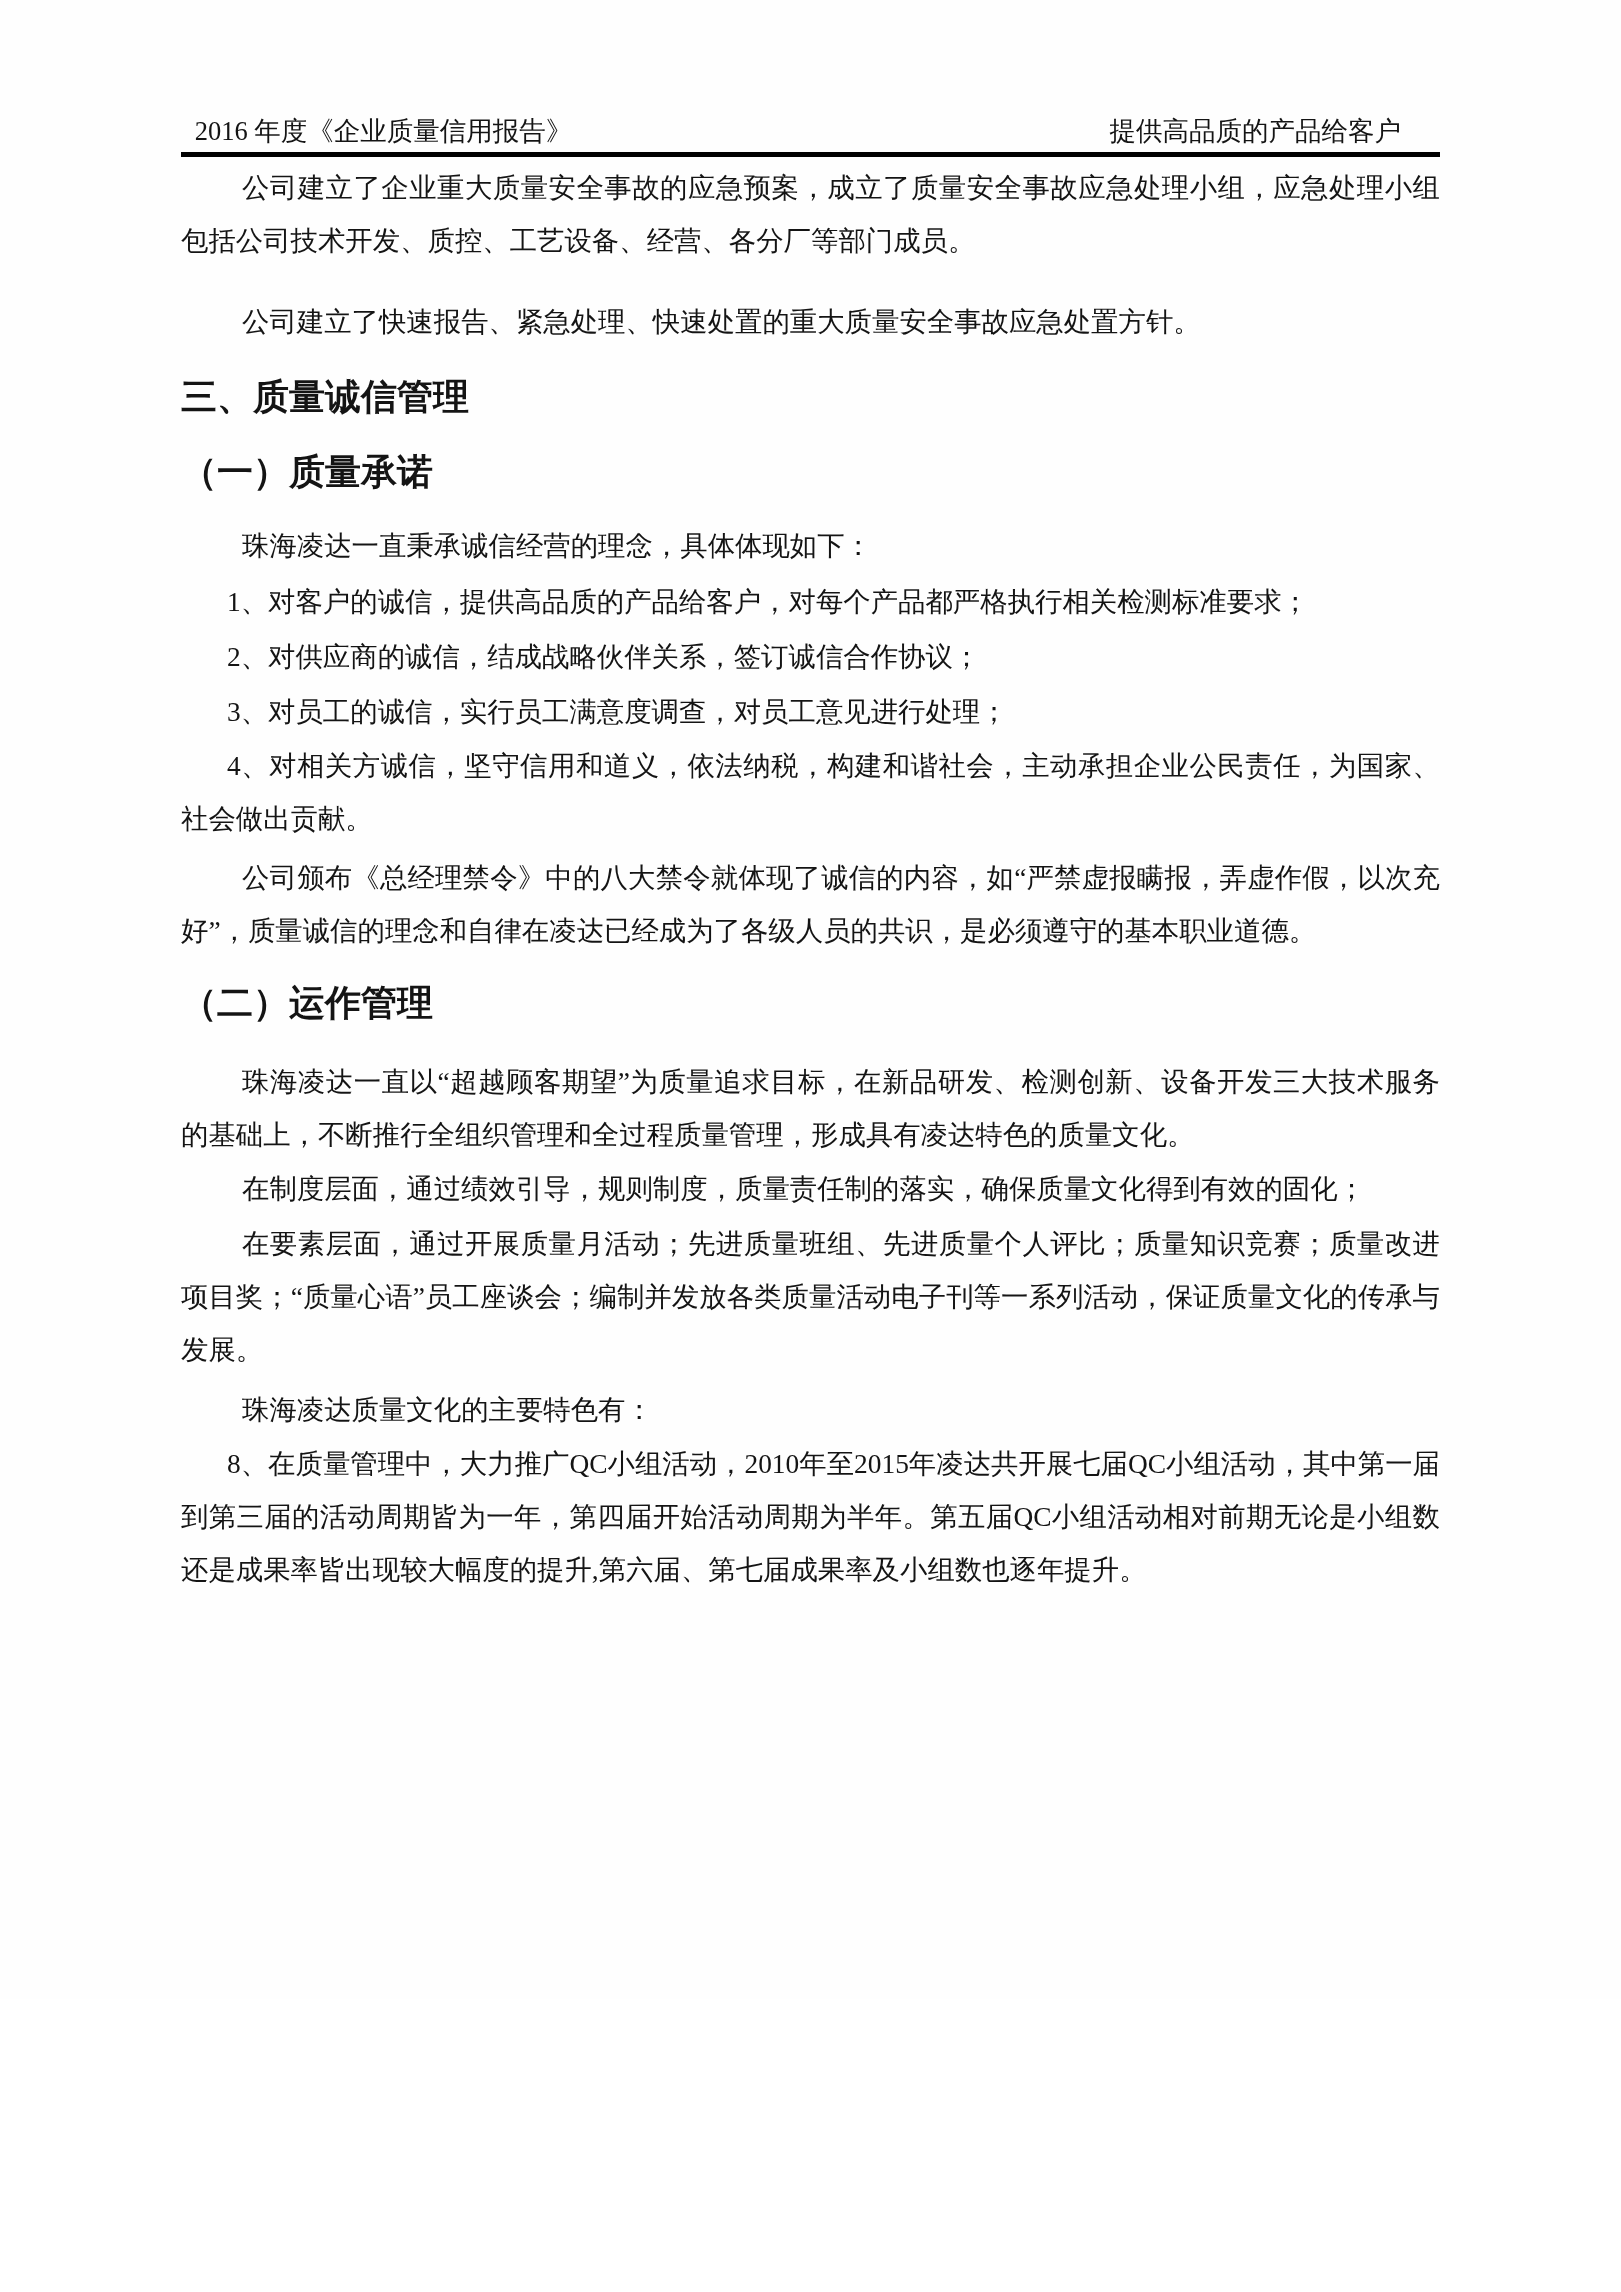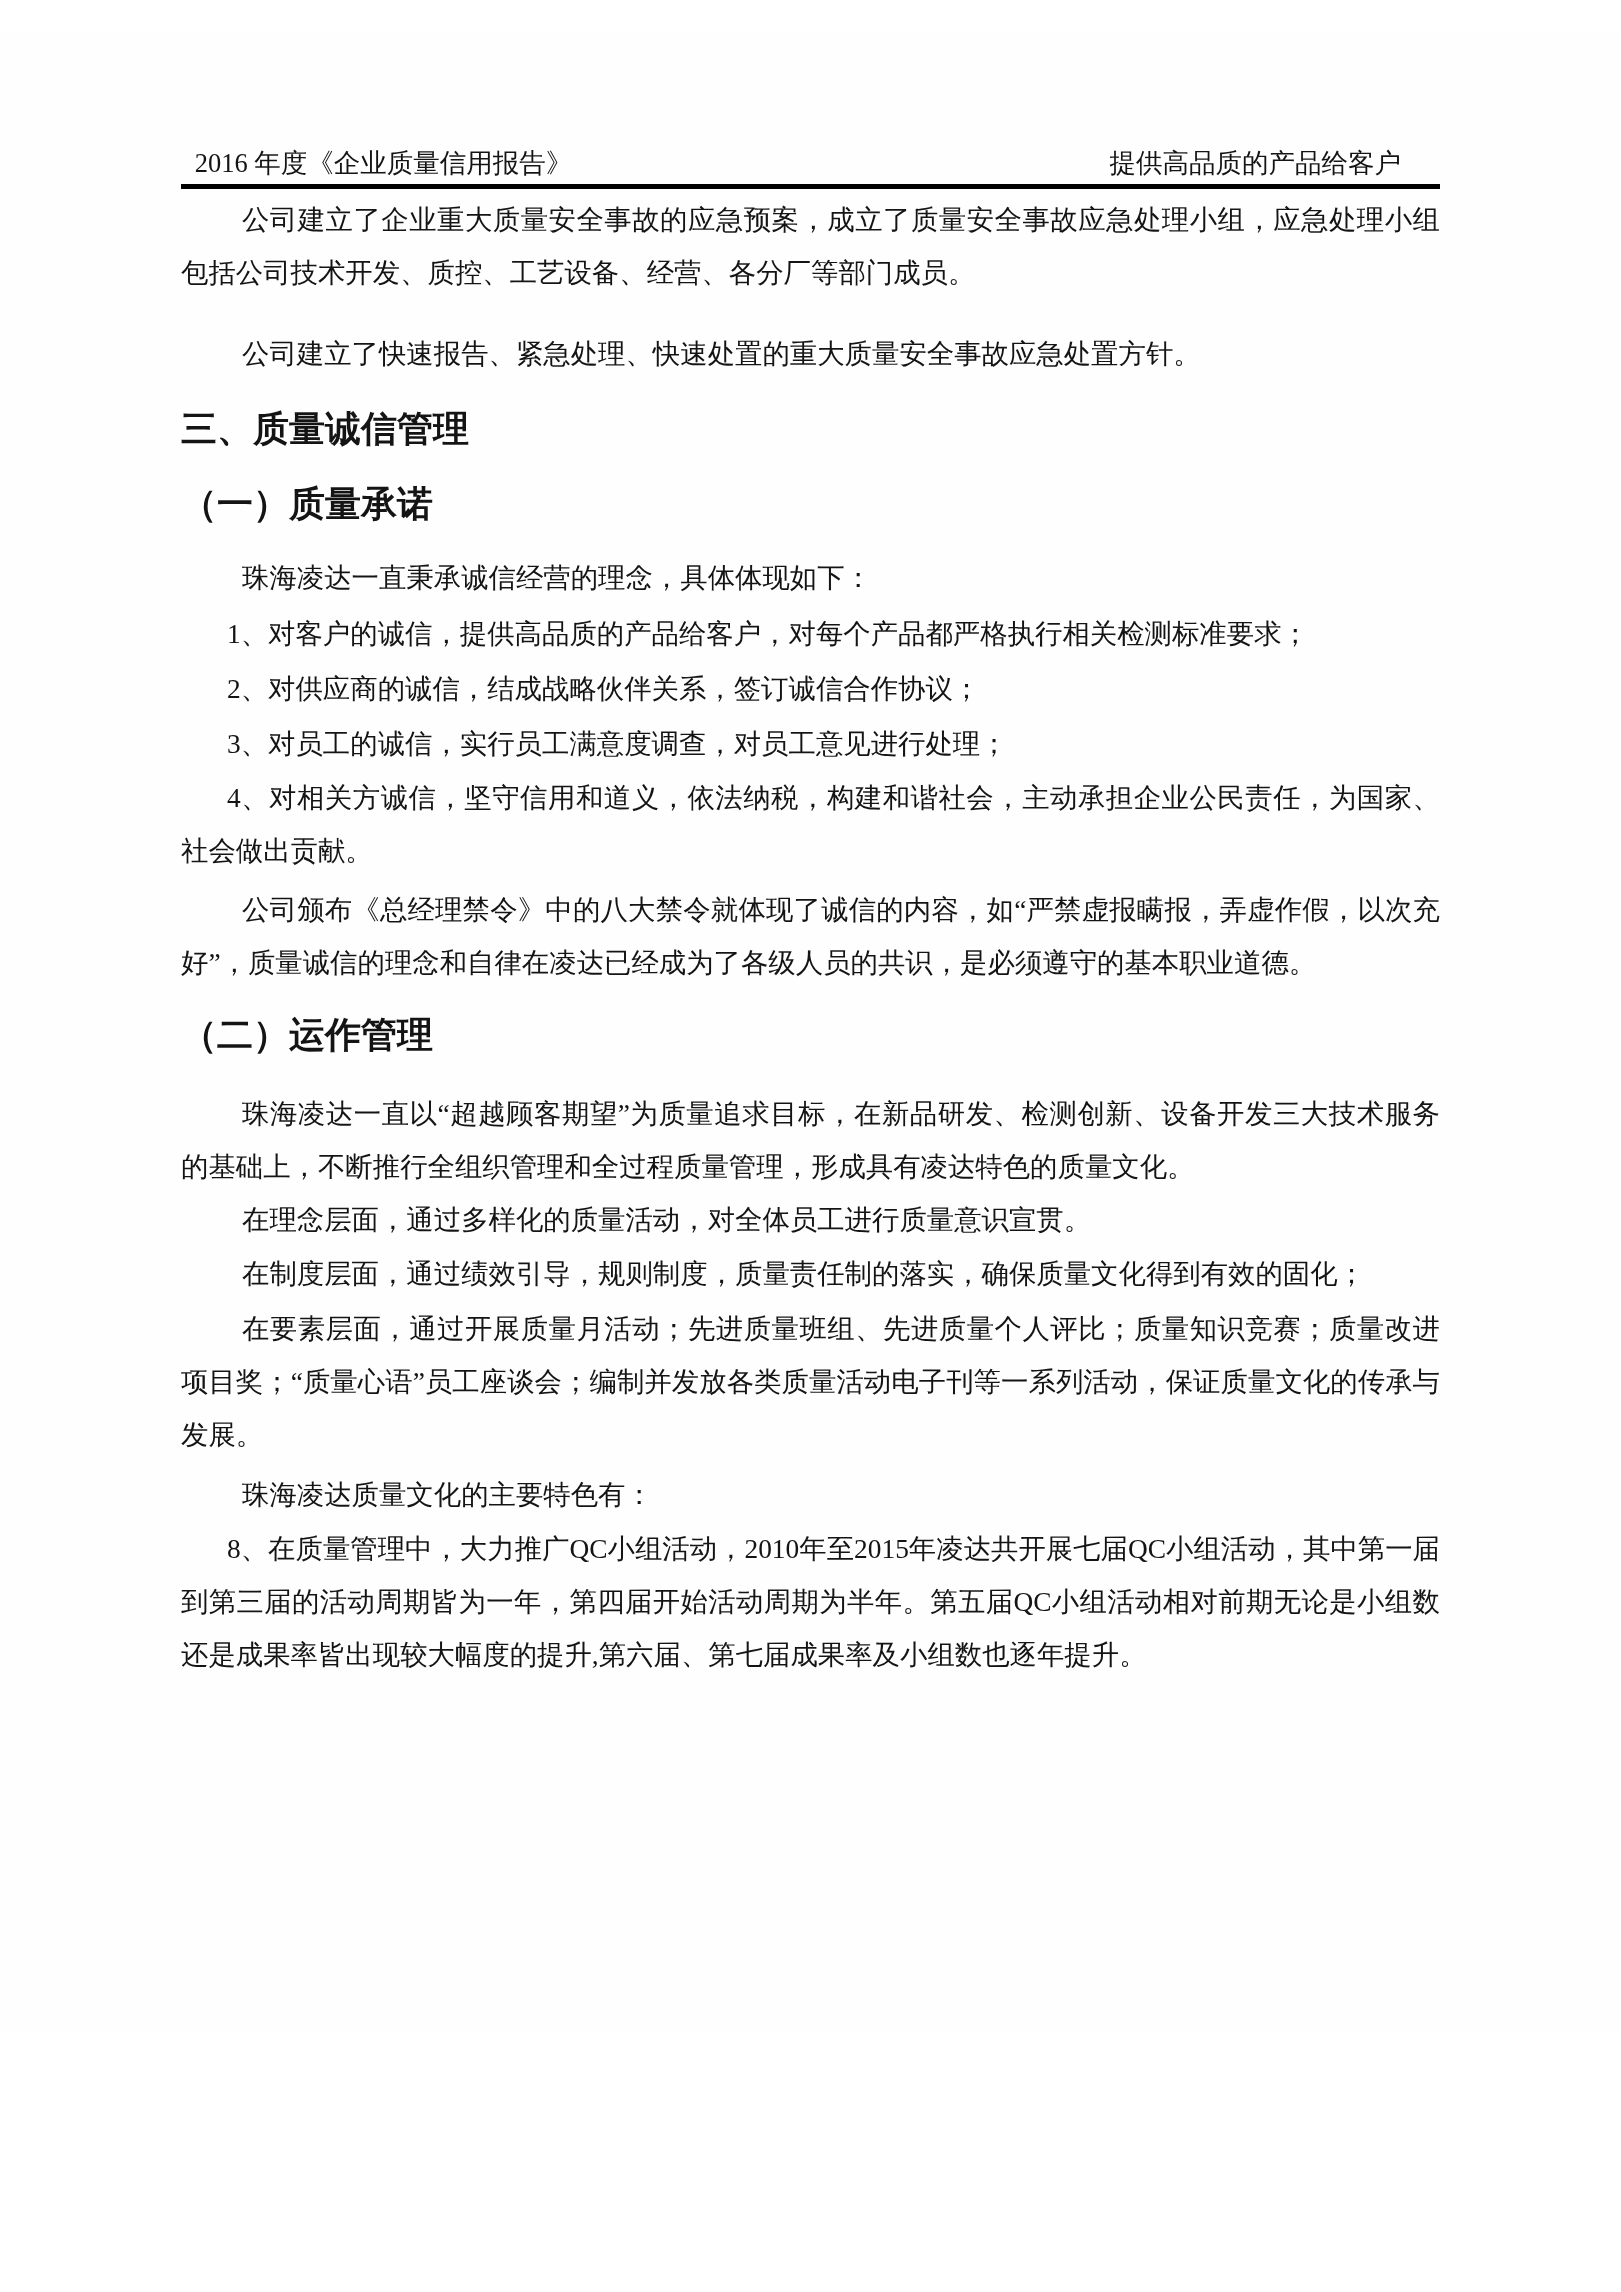--- a/index.html
+++ b/index.html
@@ -6,21 +6,20 @@
   html, body { background: #ffffff; }
 
   .page {
     position: relative;
     width: 1621px;
     height: 1999px;
     background: #fefefe;
     color: #141414;
     font-family: "Liberation Serif", serif;
     overflow: hidden;
-    margin-top: 32px;
   }
 
   
   .running-head {
     position: absolute;
     left: 181px;
     top: 116px;
     width: 1259px;
     display: flex;
     justify-content: space-between;
@@ -116,21 +115,20 @@
     <p class="li-para mt2">3、对员工的诚信，实行员工满意度调查，对员工意见进行处理；</p>
 
     <p class="li-para mt1">4、对相关方诚信，坚守信用和道义，依法纳税，构建和谐社会，主动承担企业公民责任，为国家、社会做出贡献。</p>
 
     <p class="para mt6">公司颁布《总经理禁令》中的八大禁令就体现了诚信的内容，如“严禁虚报瞒报，弄虚作假，以次充好”，质量诚信的理念和自律在凌达已经成为了各级人员的共识，是必须遵守的基本职业道德。</p>
 
     <h3 class="sec-heading mt18">（二）运作管理</h3>
 
     <p class="para mt28">珠海凌达一直以“超越顾客期望”为质量追求目标，在新品研发、检测创新、设备开发三大技术服务的基础上，不断推行全组织管理和全过程质量管理，形成具有凌达特色的质量文化。</p>
 
-    <p class="para mt0">在理念层面，通过多样化的质量活动，对全体员工进行质量意识宣贯。</p>
 
     <p class="para mt1">在制度层面，通过绩效引导，规则制度，质量责任制的落实，确保质量文化得到有效的固化；</p>
 
     <p class="para mt2">在要素层面，通过开展质量月活动；先进质量班组、先进质量个人评比；质量知识竞赛；质量改进项目奖；“质量心语”员工座谈会；编制并发放各类质量活动电子刊等一系列活动，保证质量文化的传承与发展。</p>
 
     <p class="para mt7">珠海凌达质量文化的主要特色有：</p>
 
     <p class="li-para mt1">8、在质量管理中，大力推广QC小组活动，2010年至2015年凌达共开展七届QC小组活动，其中第一届到第三届的活动周期皆为一年，第四届开始活动周期为半年。第五届QC小组活动相对前期无论是小组数还是成果率皆出现较大幅度的提升,第六届、第七届成果率及小组数也逐年提升。</p>
 
   </div>

